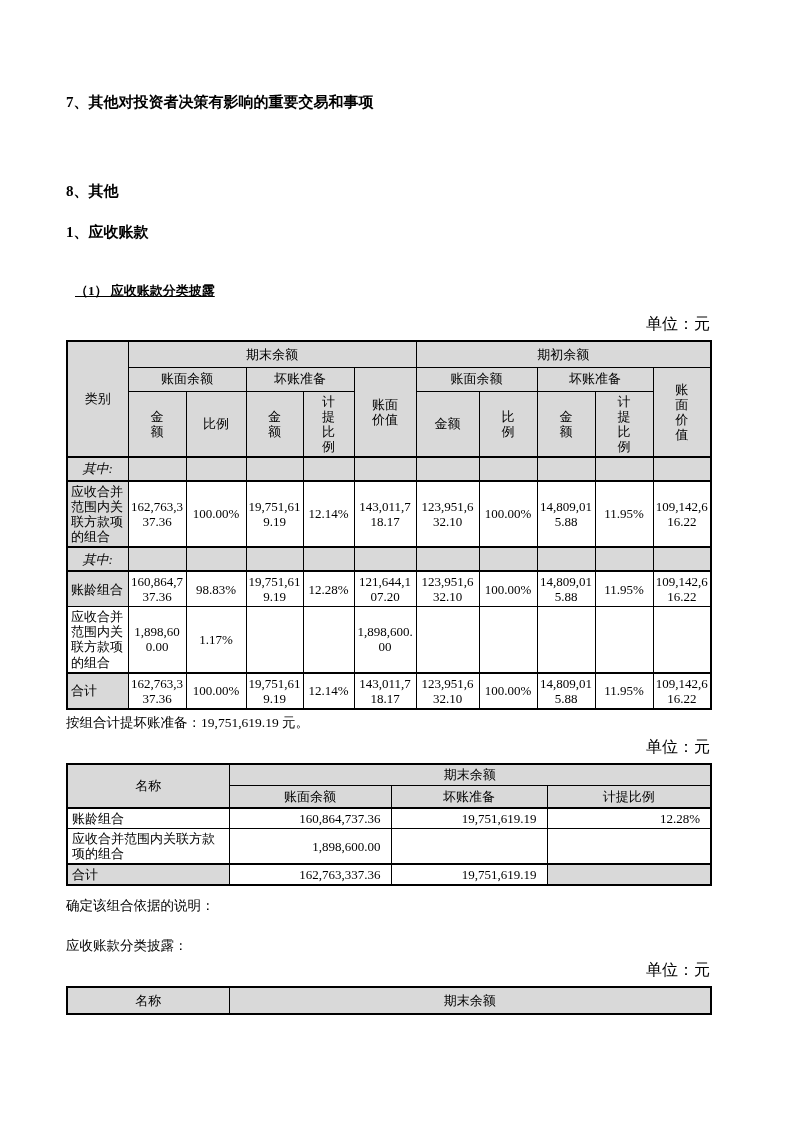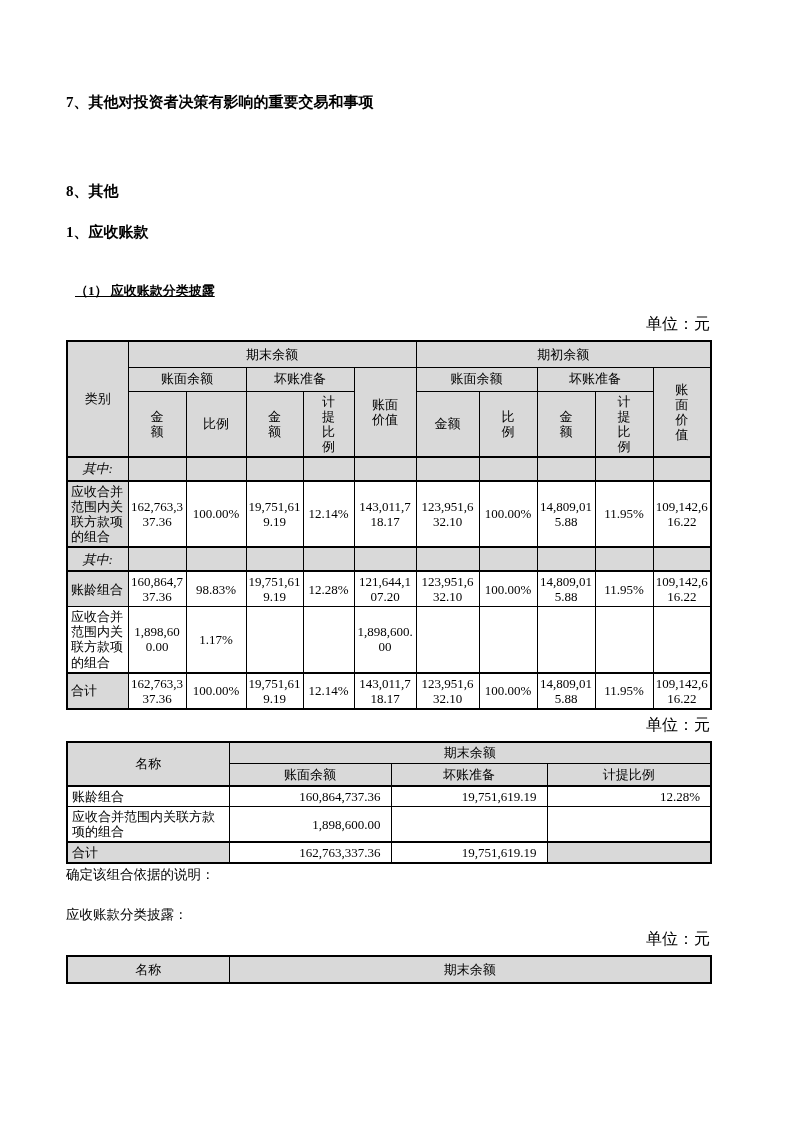--- a/index.html
+++ b/index.html
@@ -22,21 +22,21 @@
   .h1sub   { margin-top:22px; }
   .h11     { margin-top:40px; font-size:13px; padding-left:9px;text-decoration:underline; }
 
   .unit    { text-align:right; font-size:16px; }
   .unit1   { margin-top:14px; margin-bottom:5px; }
   .unit2   { margin-top:5px;  margin-bottom:5px; }
   .unit3   { margin-top:5px;  margin-bottom:5px; }
 
   .note    { font-size:13.5px; }
   .note1   { margin-top:4px; }
-  .note2   { margin-top:2px; }
+  .note2   { margin-top:11px; }
   .note3   { margin-top:22px; }
 
   table { border-collapse:collapse; table-layout:fixed; width:644px; }
   table, .tbl { border:2px solid #000; }
   th, td {
     border:1px solid #000;
     font-weight:normal;
     font-size:13px;
     vertical-align:middle;
     line-height:1.16;
@@ -196,20 +196,21 @@
             <td>143,011,718.17</td>
             <td>123,951,632.10</td>
             <td class="pct">100.00%</td>
             <td>14,809,015.88</td>
             <td class="pct">11.95%</td>
             <td>109,142,616.22</td>
           </tr>
         </tbody>
     </table>
 
+    <div class="note note1">按组合计提坏账准备：19,751,619.19 元。</div>
     <div class="unit unit2">单位：元</div>
 
     <table id="t2" class="tbl">
       <colgroup>
         <col style="width:162px">
           <col style="width:162px">
           <col style="width:156px">
           <col style="width:164px">
       </colgroup>
       <thead>

